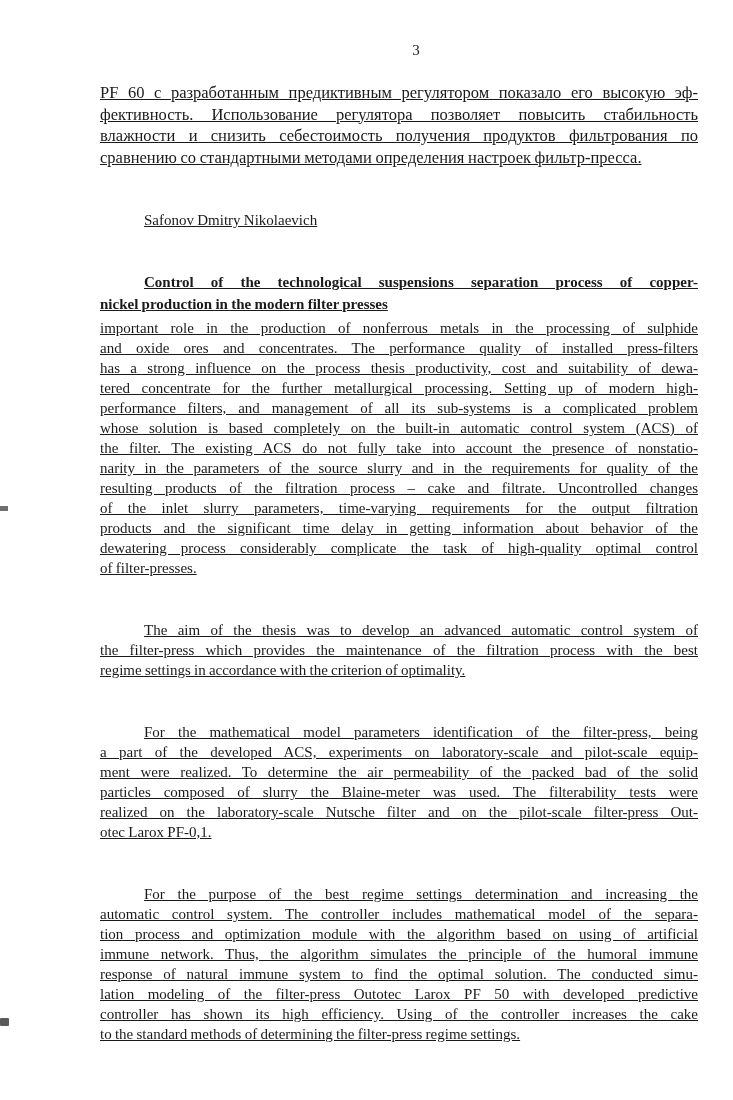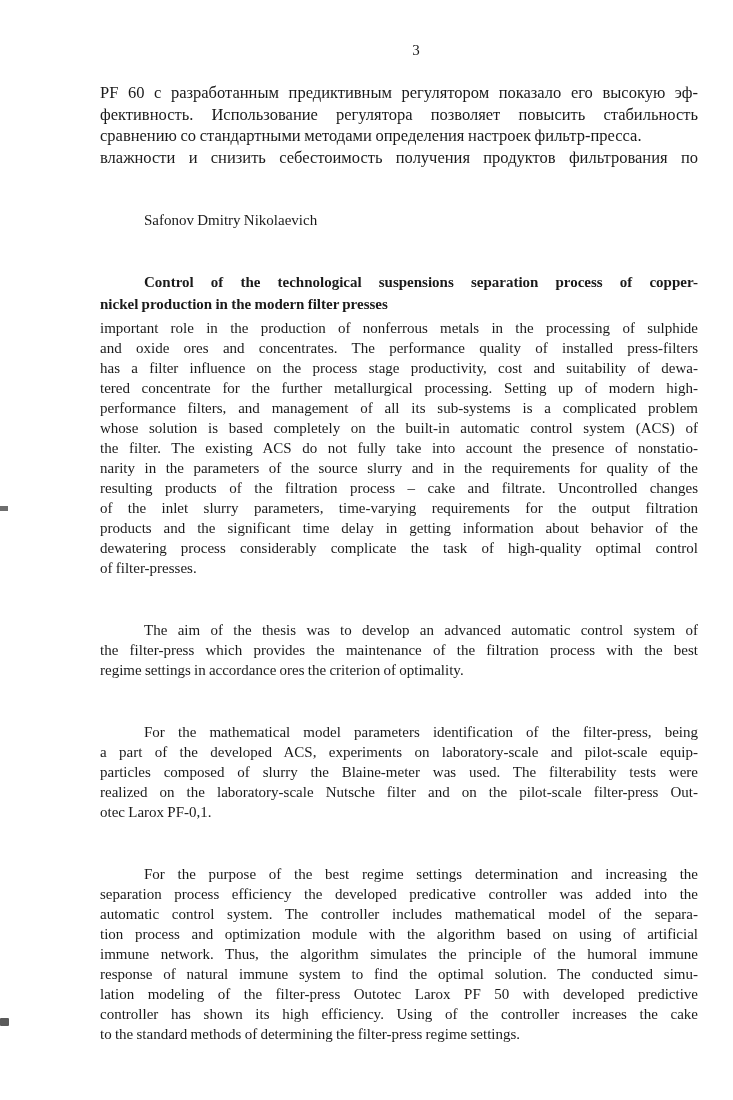--- a/index.html
+++ b/index.html
@@ -10,21 +10,21 @@
     color:#1a1a1a;
     position:relative;
     overflow:hidden;
   }
   .page{position:absolute;inset:0;background:#fff;}
   .content{position:absolute;left:100px;top:40px;width:598px;}
   .page-number{
     text-align:center;font-size:15px;line-height:20px;
     position:relative;left:17px;
   }
-  .line{text-align:left;word-spacing:-0.5px;}
+  .line{text-align:left;word-spacing:-0.5px;text-decoration:underline;}
   .line:not(.j){white-space:nowrap;}
   .line.j{
     text-align:justify;
     text-align-last:justify;
     -moz-text-align-last:justify;
     white-space:normal;
   }
   .line.ind{text-indent:44px;margin-top:42px;}
   .ru{margin-top:22px;font-size:16.5px;line-height:21.5px;}
   .heading{
@@ -41,59 +41,59 @@
 </style>
 </head>
 <body>
 
 <div class="page">
   <div class="content">
     <div class="page-number">3</div>
     <div class="ru" id="abstract-ru">
         <div class="line j">PF 60 с разработанным предиктивным регулятором показало его высокую эф-</div>
         <div class="line j">фективность. Использование регулятора позволяет повысить стабильность</div>
+        <div class="line j">влажности и снизить себестоимость получения продуктов фильтрования по</div>
         <div class="line">сравнению со стандартными методами определения настроек фильтр-пресса.</div>
-        <div class="line j">влажности и снизить себестоимость получения продуктов фильтрования по</div>
       </div>
     <div class="author line ind">Safonov Dmitry Nikolaevich</div>
     <div class="title" id="thesis-title">
         <div class="line j ind">Control of the technological suspensions separation process of copper-</div>
         <div class="line">nickel production in the modern filter presses</div>
       </div>
     <div class="bodytext" id="summary-paragraphs">
         <div class="para">
           <div class="line j">important role in the production of nonferrous metals in the processing of sulphide</div>
           <div class="line j">and oxide ores and concentrates. The performance quality of installed press-filters</div>
-          <div class="line j">has a filter influence on the process stage productivity, cost and suitability of dewa-</div>
+          <div class="line j">has a strong influence on the process thesis productivity, cost and suitability of dewa-</div>
           <div class="line j">tered concentrate for the further metallurgical processing. Setting up of modern high-</div>
           <div class="line j">performance filters, and management of all its sub-systems is a complicated problem</div>
           <div class="line j">whose solution is based completely on the built-in automatic control system (ACS) of</div>
           <div class="line j">the filter. The existing ACS do not fully take into account the presence of nonstatio-</div>
           <div class="line j">narity in the parameters of the source slurry and in the requirements for quality of the</div>
           <div class="line j">resulting products of the filtration process – cake and filtrate. Uncontrolled changes</div>
           <div class="line j">of the inlet slurry parameters, time-varying requirements for the output filtration</div>
           <div class="line j">products and the significant time delay in getting information about behavior of the</div>
           <div class="line j">dewatering process considerably complicate the task of high-quality optimal control</div>
           <div class="line">of filter-presses.</div>
         </div>
         <div class="para">
           <div class="line j ind">The aim of the thesis was to develop an advanced automatic control system of</div>
           <div class="line j">the filter-press which provides the maintenance of the filtration process with the best</div>
-          <div class="line">regime settings in accordance ores the criterion of optimality.</div>
+          <div class="line">regime settings in accordance with the criterion of optimality.</div>
         </div>
         <div class="para">
           <div class="line j ind">For the mathematical model parameters identification of the filter-press, being</div>
           <div class="line j">a part of the developed ACS, experiments on laboratory-scale and pilot-scale equip-</div>
+          <div class="line j">ment were realized. To determine the air permeability of the packed bad of the solid</div>
           <div class="line j">particles composed of slurry the Blaine-meter was used. The filterability tests were</div>
           <div class="line j">realized on the laboratory-scale Nutsche filter and on the pilot-scale filter-press Out-</div>
           <div class="line">otec Larox PF-0,1.</div>
         </div>
         <div class="para">
           <div class="line j ind">For the purpose of the best regime settings determination and increasing the</div>
-          <div class="line j">separation process efficiency the developed predicative controller was added into the</div>
           <div class="line j">automatic control system. The controller includes mathematical model of the separa-</div>
           <div class="line j">tion process and optimization module with the algorithm based on using of artificial</div>
           <div class="line j">immune network. Thus, the algorithm simulates the principle of the humoral immune</div>
           <div class="line j">response of natural immune system to find the optimal solution. The conducted simu-</div>
           <div class="line j">lation modeling of the filter-press Outotec Larox PF 50 with developed predictive</div>
           <div class="line j">controller has shown its high efficiency. Using of the controller increases the cake</div>
           <div class="line">to the standard methods of determining the filter-press regime settings.</div>
         </div>
       </div>
   </div>

